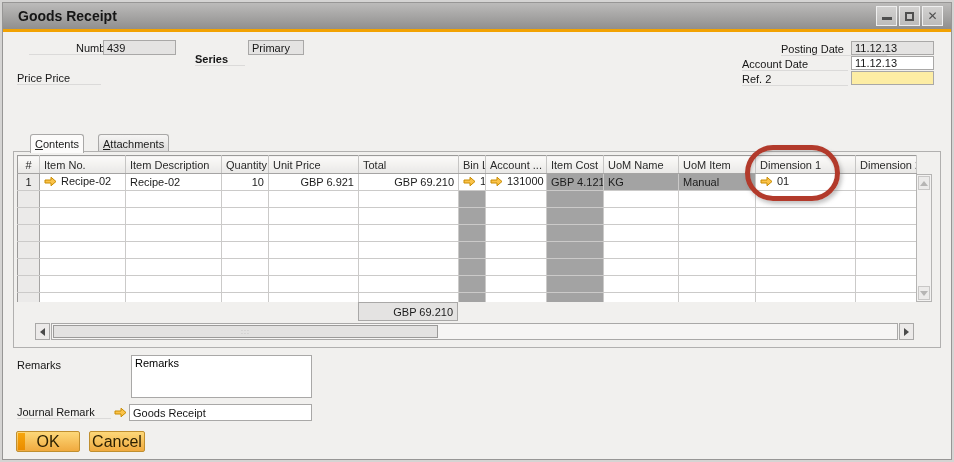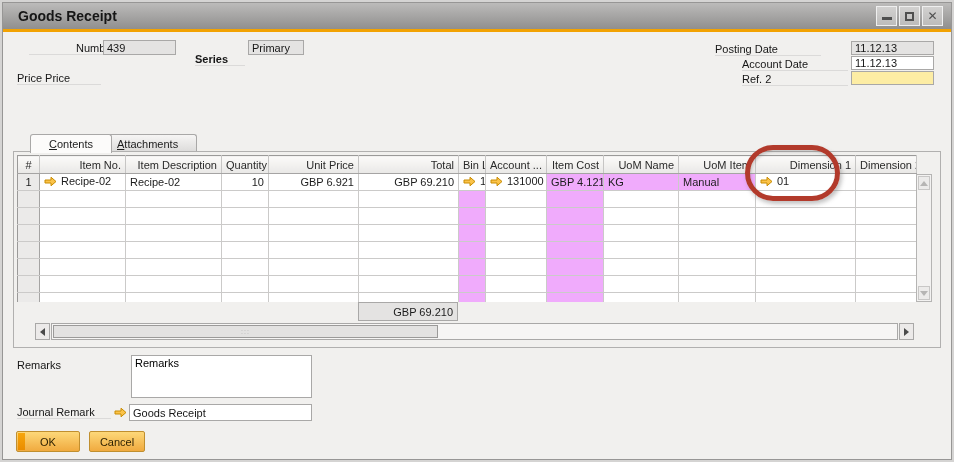--- a/index.html
+++ b/index.html
@@ -23,37 +23,37 @@
   .lbl { position:absolute; white-space:nowrap; color:#161616; }
   .lbl-line { border-bottom:1px solid #dbdad9; }
   .fld { position:absolute; border:1px solid #a9a8a7; font-size:11px; padding:0 3px; color:#161616;
          font-family:"Liberation Sans","DejaVu Sans",sans-serif; }
   .fld.gray { background:#e4e3e2; }
   .fld.white { background:#ffffff; }
   .fld.yellow { background:#fdeda4; }
   input.fld { outline:none; }
 
   
-  .tab { position:absolute; top:131px; height:18px; padding:0 18px; border:1px solid #a9a8a7; border-bottom:none;
+  .tab { position:absolute; top:131px; height:18px; padding:0 4px; border:1px solid #a9a8a7; border-bottom:none;
          border-radius:3px 3px 0 0; display:flex; align-items:center; cursor:default; }
   .tab-active { background:#fcfbfa; z-index:3; height:19px; }
   .tab-inactive { background:linear-gradient(#f6f5f4,#dcdbda); }
   .tab-label { display:block; }
   .tab-label::first-letter { text-decoration:underline; }
 
   .groupbox { position:absolute; left:10px; top:148px; width:928px; height:197px; border:1px solid #b1b0af; background:#f1f0ee; }
 
   
   .gridwrap { position:absolute; left:14px; top:152px; width:915px; height:147px; }
   table.grid { border-collapse:collapse; table-layout:fixed; width:899px; background:#fff; border:1px solid #9b9a99; }
   .grid th { height:18px; background:linear-gradient(#fbfaf9,#e9e8e6); border-right:1px solid #c6c5c4; border-bottom:1px solid #a5a4a3;
-             font-weight:normal; text-align:right; padding:0 4px; color:#2a2a2a; overflow:hidden; white-space:nowrap; }
+             font-weight:normal; text-align:left; padding:0 4px; color:#2a2a2a; overflow:hidden; white-space:nowrap; }
   .grid td { height:17px; border-right:1px solid #cbcac9; border-bottom:1px solid #cbcac9; padding:0 4px; overflow:hidden; white-space:nowrap; background:#fff; }
   .grid .c-num { background:#ebeae9; text-align:center; border-right:1px solid #a5a4a3; }
-  .grid .c-gray { background:#f0abfc; }
+  .grid .c-gray { background:#a3a3a3; }
   .grid .t-right { text-align:right; }
   .bodyclip { position:absolute; left:0; top:0; overflow:hidden; height:147px; width:900px; }
   .cell-arrow { display:inline-flex; align-items:center; gap:4px; }
 
   
   .vscroll { position:absolute; left:899px; top:19px; width:16px; height:128px; background:#f3f2f1; border:1px solid #b5b4b3; }
   .vbtn { position:absolute; left:1px; width:12px; height:14px; background:#eceake; background:#ecebea; border:1px solid #c8c7c6; display:flex; align-items:center; justify-content:center; }
   .tri-up { width:0; height:0; border-left:4px solid transparent; border-right:4px solid transparent; border-bottom:5px solid #b6b5b4; }
   .tri-down { width:0; height:0; border-left:4px solid transparent; border-right:4px solid transparent; border-top:5px solid #b6b5b4; }
 
@@ -74,21 +74,21 @@
   .annotation { position:absolute; left:742px; top:142px; width:95px; height:56px; border:5px solid #b23a2b; border-radius:28px;
                 box-shadow:2px 3px 4px rgba(120,120,120,0.45), inset 1px 2px 3px rgba(120,120,120,0.35); z-index:5; pointer-events:none; }
 
   
   textarea.remarksbox { position:absolute; left:128px; top:352px; width:181px; height:43px; border:1px solid #a9a8a7; background:#fff;
     resize:none; font-family:"Liberation Sans","DejaVu Sans",sans-serif; font-size:11px; padding:1px 3px; outline:none; }
   .jr-arrow { position:absolute; left:111px; top:404px; }
   input.jrinput { position:absolute; left:126px; top:401px; width:183px; height:17px; }
 
   .btn { position:absolute; top:428px; height:21px; border:1px solid #c08f2f; border-radius:2px;
-         background:linear-gradient(#fdd879,#f0aa3f); font-size:11px; color:#2b1f00; display:flex; align-items:center; justify-content:center; cursor:default; }
+         background:linear-gradient(#fdd879,#f0aa3f); font-size:16px; color:#2b1f00; display:flex; align-items:center; justify-content:center; cursor:default; }
   .btn-ok { left:13px; width:64px; }
   .btn-ok::before { content:""; position:absolute; left:1px; top:1px; bottom:1px; width:7px; background:linear-gradient(#f7a60c,#ea8c00); }
   .btn-cancel { left:86px; width:56px; }
 
   .arrow-icon svg { display:block; }
 </style>
 </head>
 <body>
 
 <div class="window">
@@ -108,21 +108,21 @@
     </div>
   </div>
   <div class="accentline"></div>
 
   <span class="lbl lbl-line" style="left:26px; top:39px; width:84px;padding-left:47px;">Number</span>
   <input class="fld gray" style="left: 100px; top: 37px; width: 73px; height: 15px;" readonly="" value="439">
   <span class="lbl lbl-line" style="left:192px; top:50px; width:50px;font-weight:bold;">Series</span>
   <input class="fld gray" style="left: 245px; top: 37px; width: 56px; height: 15px;" readonly="" value="Primary">
   <span class="lbl lbl-line" style="left:14px; top:69px; width:84px;">Price Price</span>
 
-  <span class="lbl lbl-line" style="left:712px; top:40px; width:106px;">Posting Date</span>
+  <span class="lbl lbl-line" style="left:778px; top:40px; width:106px;">Posting Date</span>
   <input class="fld gray" style="left: 848px; top: 38px; width: 83px; height: 14px;" readonly="" value="11.12.13">
   <span class="lbl lbl-line" style="left:739px; top:55px; width:106px;">Account Date</span>
   <input class="fld white" style="left: 848px; top: 53px; width: 83px; height: 14px;" value="11.12.13">
   <span class="lbl lbl-line" style="left:739px; top:70px; width:106px;">Ref. 2</span>
   <input class="fld yellow" style="left: 848px; top: 68px; width: 83px; height: 14px;" value="">
 
   <div class="tab tab-active" style="left:27px;">
     <span class="tab-label">Contents</span>
   </div>
   <div class="tab tab-inactive" style="left:95px;">

